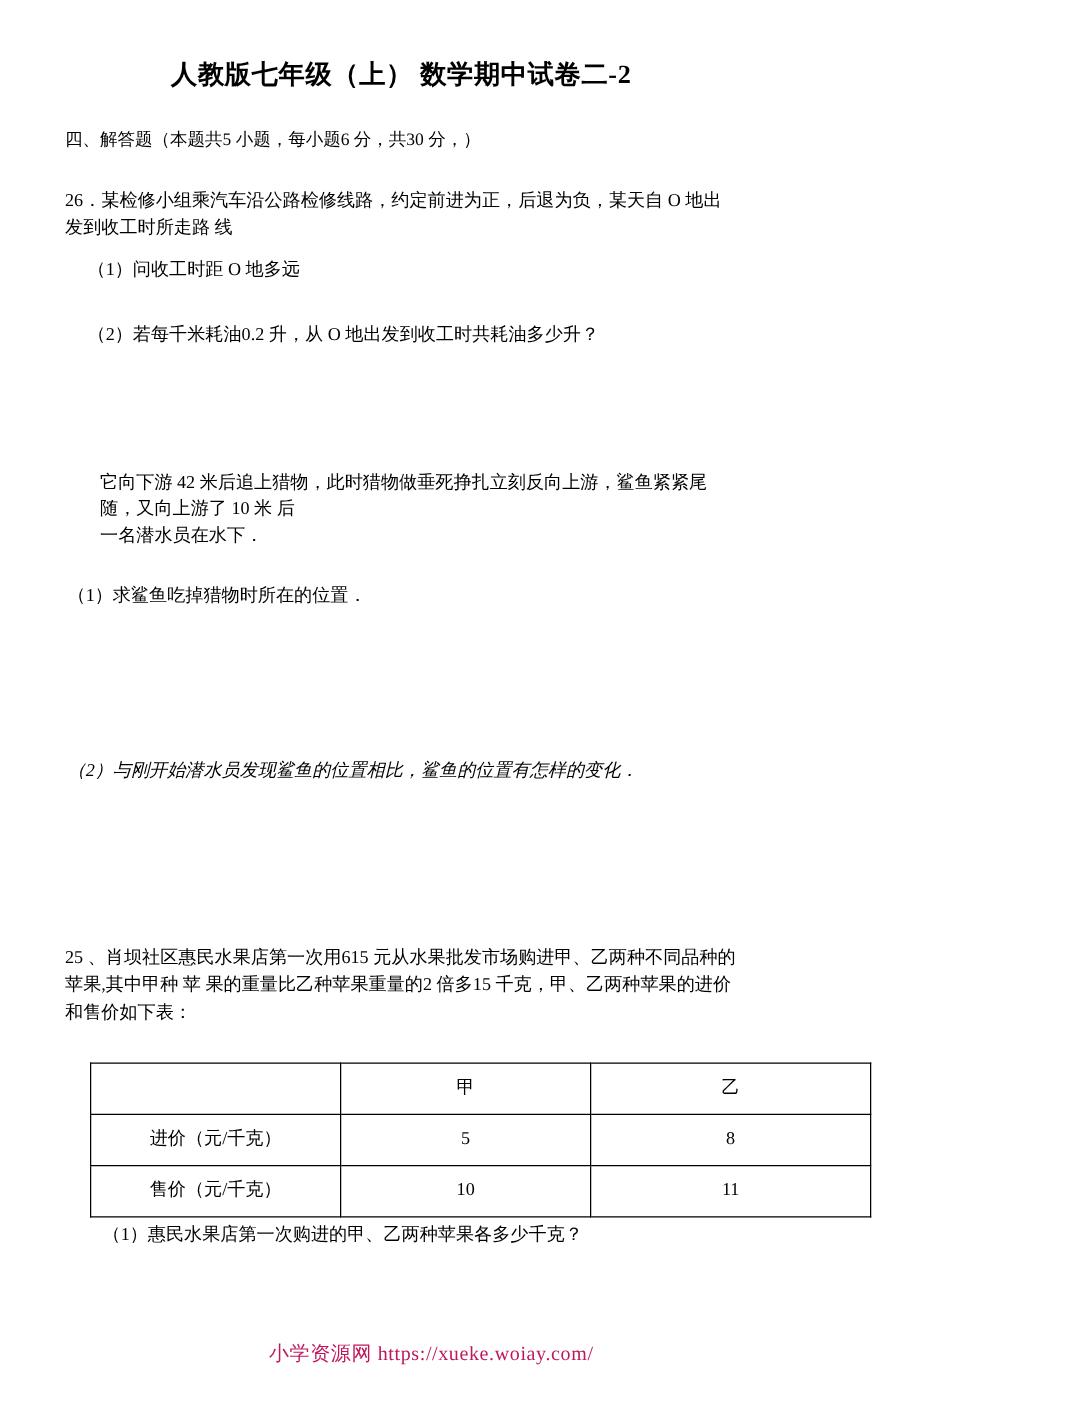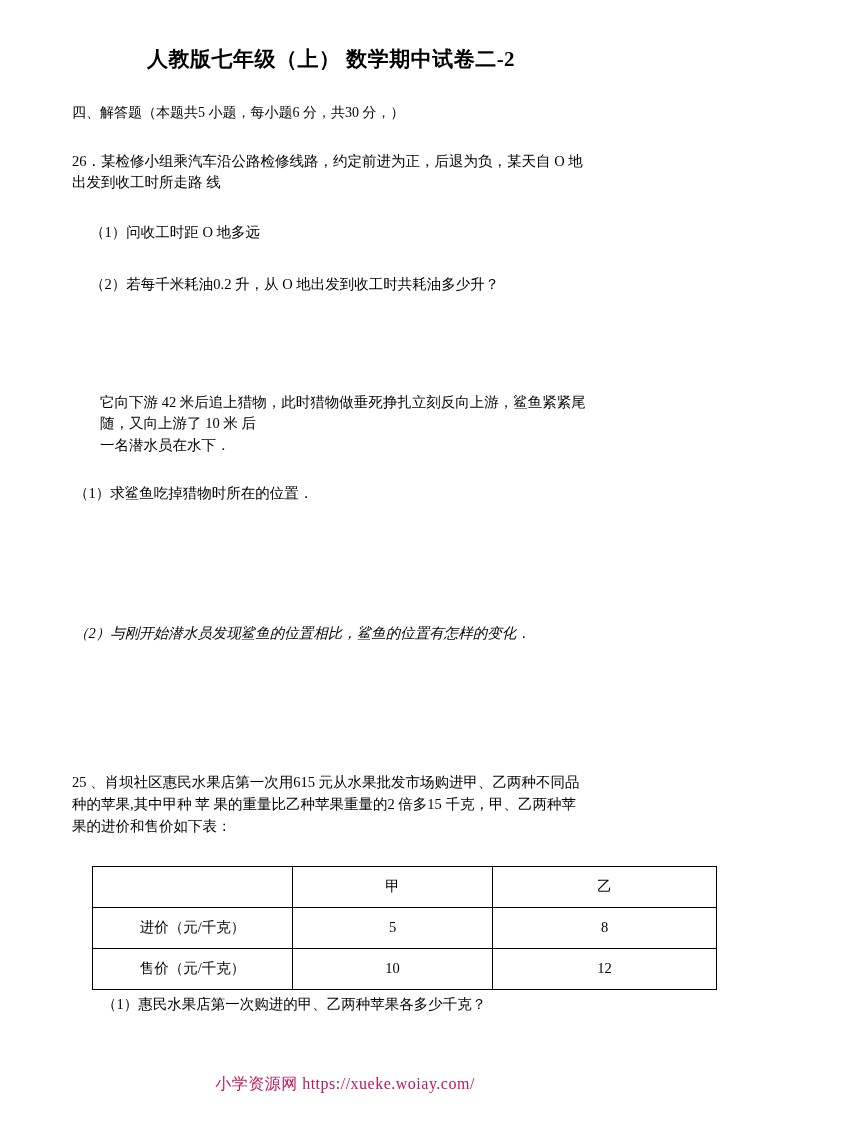--- a/index.html
+++ b/index.html
@@ -13,21 +13,21 @@
     position: relative;
     font-family: "Liberation Serif", "DejaVu Serif", serif;
     color: #000000;
     font-size: 14.5px;
     line-height: 1.5;
   }
   .page {
     box-sizing: border-box;
     width: 690px;
     height: 1122px;
-    padding: 44px 100px 0 72px;
+    padding: 44px 100px 0 52px;
     position: relative;
   }
   .doc-title {
     text-align: center;
     font-weight: bold;
     font-size: 21px;
     margin: 0 0 26px 0;
     letter-spacing: 0.5px;
   }
   .section-heading {
@@ -38,21 +38,21 @@
   .question { margin: 0; }
   .q-stem {
     margin: 0;
     text-indent: 0;
   }
   .q-stem .cont {
     display: block;
     padding-left: 28px;
   }
   .q23 { margin-bottom: 0; }
-  .q23 .part1 { margin: 28px 0 0 18px; }
+  .q23 .part1 { margin: 12px 0 0 18px; }
   .q23 .part2 { margin: 30px 0 0 18px; }
 
   .q24 { margin-top: 96px; }
   .q24 .part1 { margin: 26px 0 0 2px; }
   .q24 .part2 { margin: 118px 0 16px 2px; font-style: italic; }
 
   .q25 { margin-top: 128px; }
 
   .price-table {
     border-collapse: collapse;
@@ -133,21 +133,21 @@
           <td>乙</td>
         </tr>
         <tr>
           <td class="rowlabel">进价（元/千克）</td>
           <td>5</td>
           <td>8</td>
         </tr>
         <tr>
           <td class="rowlabel">售价（元/千克）</td>
           <td>10</td>
-          <td>12</td>
+          <td>11</td>
         </tr>
       </tbody>
     </table>
 
     <p class="part1">（1）惠民水果店第一次购进的甲、乙两种苹果各多少千克？</p>
   </div>
 
   <div class="footer">小学资源网 https://xueke.woiay.com/</div>
 
 </div>

